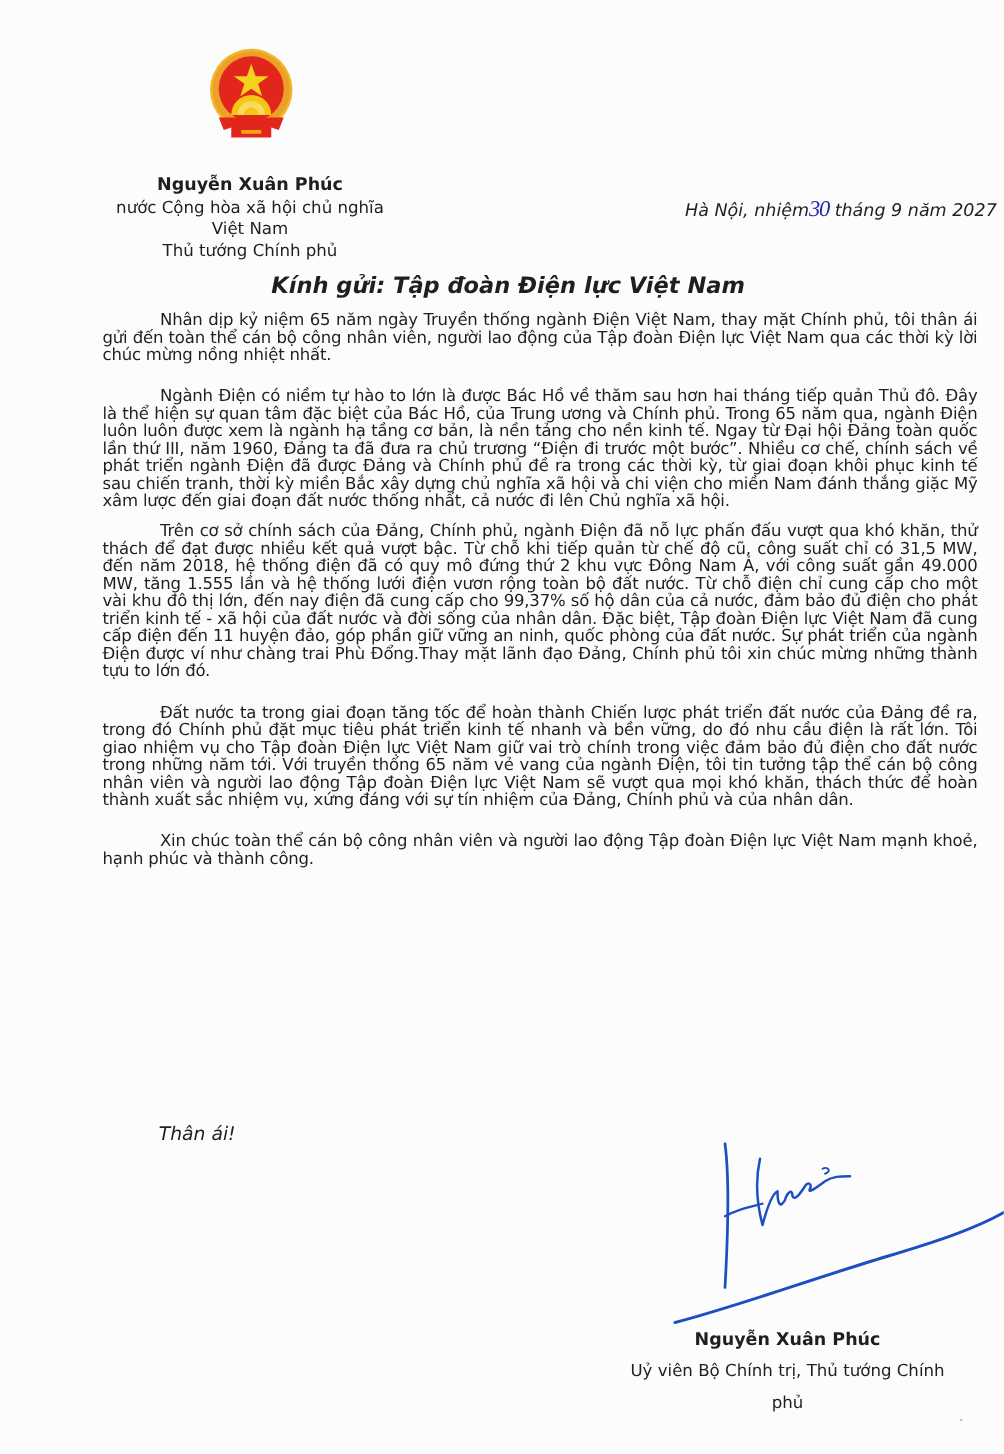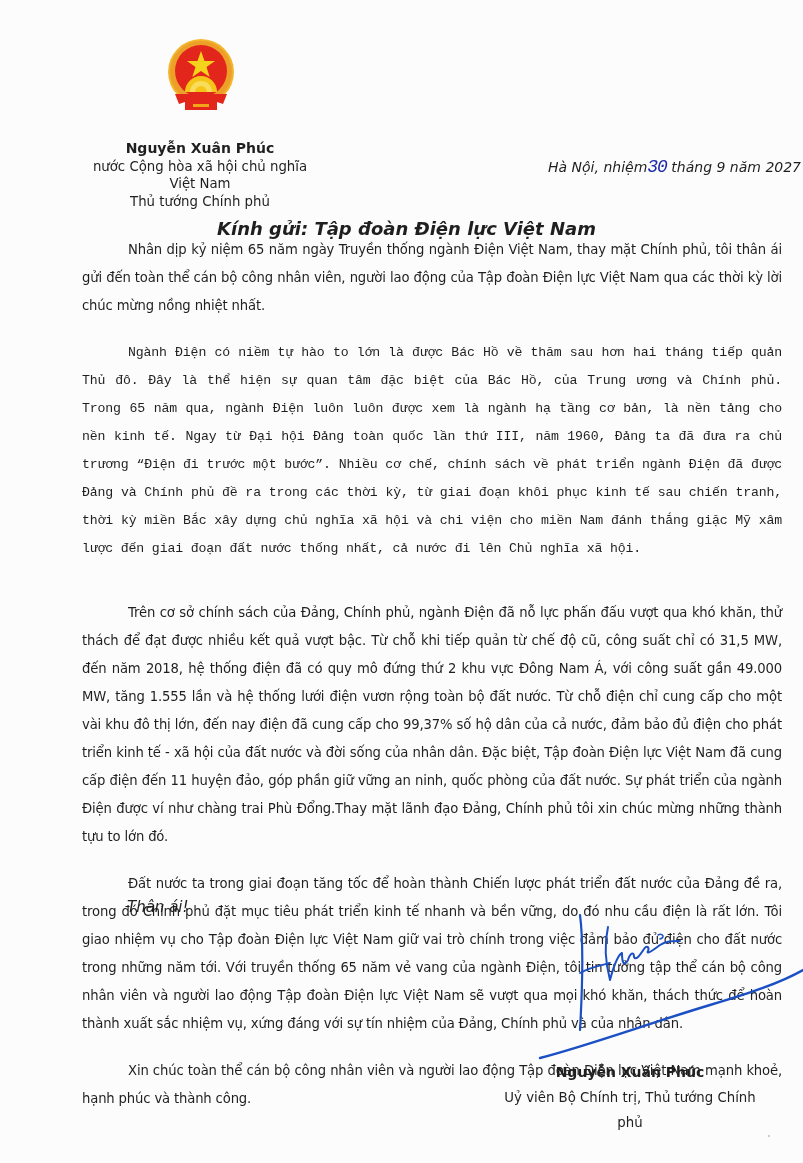--- a/index.html
+++ b/index.html
@@ -4,25 +4,25 @@
   <style>
     html, body { margin: 0; padding: 0; }
     body {
       width: 803px; height: 1163px; background: #fcfcfd; position: relative; overflow: hidden;
       font-family: "DejaVu Sans", sans-serif; color: #1f1f1f;
     }
     .emblem { position: absolute; left: 163px; top: 38px; width: 76px; height: 80px; }
     .sender { position: absolute; left: 80px; top: 140px; width: 240px; text-align: center; font-size: 13.3px; line-height: 17.5px; }
     .sender .name { font-weight: bold; font-size: 14px; }
     .date { position: absolute; left: 548px; top: 157px; font-size: 14px; font-style: italic; white-space: nowrap; }
-    .date .day { color: #1a2aa8; font-family: Liberation Mono, monospace; font-size: 18px; font-style: italic; letter-spacing: -1px; }
+    .date .day { color: #1a2aa8; font-family: Liberation Serif, serif; font-size: 18px; font-style: italic; letter-spacing: -1px; }
     .salutation { position: absolute; left: 0; right: 0; top: 218px; text-align: center; font-style: italic; font-weight: bold; font-size: 18px; padding-left: 10px; }
-    .body { position: absolute; left: 82px; top: 236px; width: 700px; font-size: 13.2px; line-height: 28px; letter-spacing: -0.15px; }
+    .body { position: absolute; left: 82px; top: 250px; width: 700px; font-size: 13.2px; line-height: 14px; letter-spacing: -0.15px; }
     .body p { margin: 0 0 19px 0; text-indent: 46px; text-align: justify; }
-    .body p.p2 { margin-bottom: 36px; font-family: Liberation Mono, monospace; }
+    .body p.p2 { margin-bottom: 10px; }
     .closing { position: absolute; left: 127px; top: 898px; font-style: italic; font-size: 15px; }
     .signature { position: absolute; left: 510px; top: 905px; width: 295px; height: 160px; }
     .signer { position: absolute; left: 495px; top: 1060px; width: 270px; text-align: center; font-size: 13.3px; line-height: 25px; }
     .signer .name { font-weight: bold; font-size: 14px; display: block; }
     .dot { position: absolute; left: 768px; top: 1135px; width: 2px; height: 2px; background: #bbb; border-radius: 50%; }
   </style>
 </head>
 <body>
 
 <div class="emblem">

